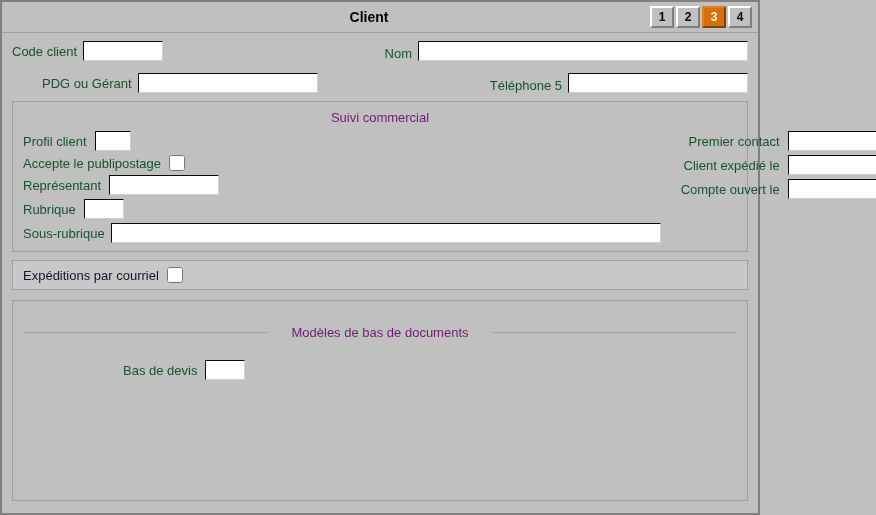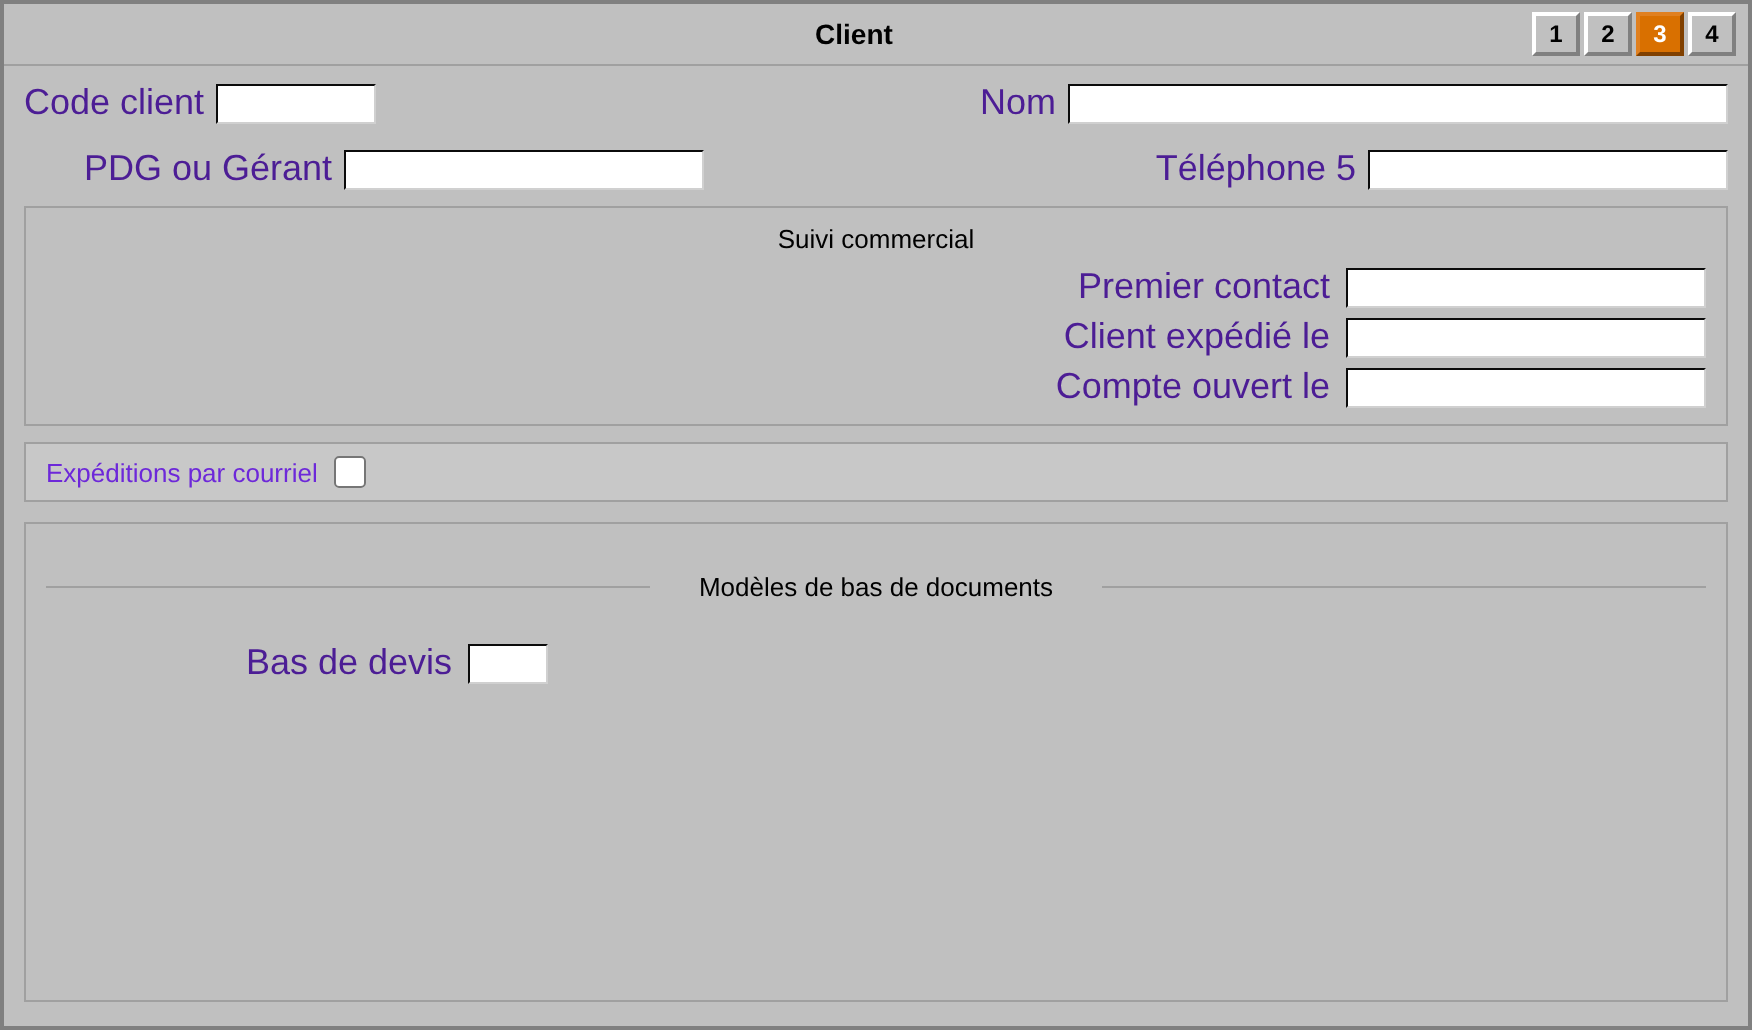--- a/index.html
+++ b/index.html
@@ -5,21 +5,21 @@
     * { box-sizing: border-box; margin: 0; padding: 0; }
     body {
       background: #c0c0c0;
       font-family: Arial, sans-serif;
       font-size: 13px;
       width: 876px;
       height: 515px;
       overflow: hidden;
     }
     .window {
-      width: 876px;
+      width: 760px;
       height: 515px;
       background: #c0c0c0;
       border: 2px solid #808080;
       display: flex;
       flex-direction: column;
     }
     .title-bar {
       background: #c0c0c0;
       display: flex;
       align-items: center;
@@ -67,26 +67,26 @@
       display: flex;
       flex-direction: column;
       gap: 6px;
     }
     .row {
       display: flex;
       align-items: center;
       gap: 8px;
     }
     .label {
-      color: #4c1d95;
-      font-size: 18px;
+      color: #14532d;
+      font-size: 13px;
       white-space: nowrap;
     }
     .label-blue {
-      color: #6d28d9;
+      color: #0f172a;
       font-size: 13px;
       white-space: nowrap;
     }
     .input-field {
       background: #ffffff;
       border: 1px inset #808080;
       border-top-color: #606060;
       border-left-color: #606060;
       border-bottom-color: #d0d0d0;
       border-right-color: #d0d0d0;
@@ -98,21 +98,21 @@
     .input-name { width: 330px; }
     .input-right { width: 180px; }
     .checkbox {
       width: 16px;
       height: 16px;
       border: 1px inset #808080;
       background: #fff;
       cursor: pointer;
     }
     .section-label {
-      color: #000000;
+      color: #701a75;
       font-size: 13px;
       text-align: center;
     }
     .separator {
       display: flex;
       align-items: center;
       gap: 24px;
       margin: 14px 0;
     }
     .separator-line {
@@ -215,20 +215,42 @@
         <input class="input-field input-right" type="text" value="" style="">
       </div>
     </div>
 
     <div class="suivi-section">
       <div class="suivi-header">
         <span class="section-label">Suivi commercial</span>
       </div>
       <div class="two-col">
 
+        <div class="col-left">
+          <div class="row">
+            <span class="label">Profil client</span>
+            <input class="input-field" style="width: 36px;" type="text" value="">
+          </div>
+          <div class="row">
+            <span class="label">Accepte le publipostage</span>
+            <input class="checkbox" type="checkbox" style="">
+          </div>
+          <div class="row">
+            <span class="label">Représentant</span>
+            <input class="input-field" style="width: 110px;" type="text" value="">
+          </div>
+          <div class="row">
+            <span class="label">Rubrique</span>
+            <input class="input-field" style="width: 40px;" type="text" value="">
+          </div>
+          <div class="sous-rubrique-row">
+            <span class="label">Sous-rubrique</span>
+            <input class="input-field" style="width: 550px;" type="text" value="">
+          </div>
+        </div>
 
         <div class="col-right">
           <div class="row">
             <span class="label">Premier contact</span>
             <input class="input-field input-right" type="text" value="" style="">
           </div>
           <div class="row">
             <span class="label">Client expédié le</span>
             <input class="input-field input-right" type="text" value="" style="">
           </div>

